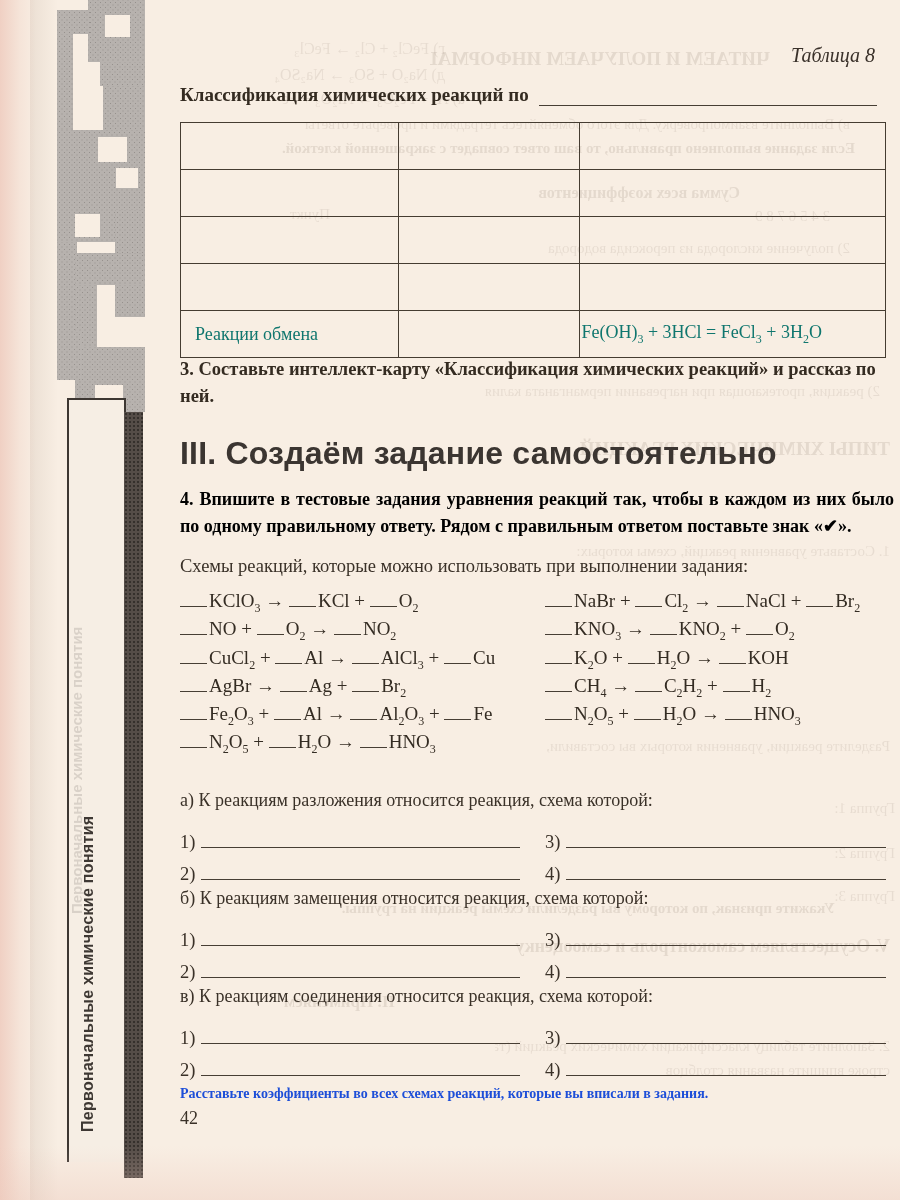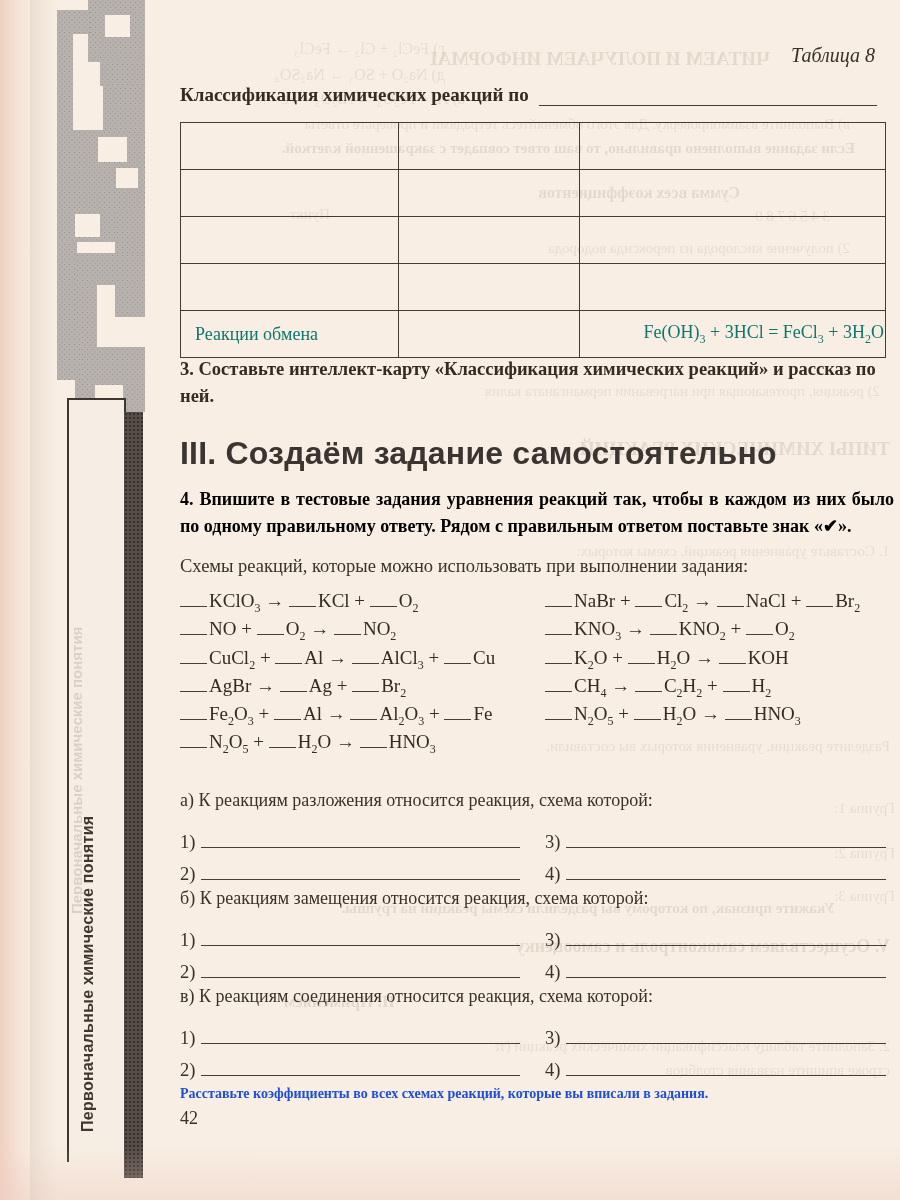--- a/index.html
+++ b/index.html
@@ -43,21 +43,21 @@
     font-weight:bold;font-size:15px;color:#6b635c;opacity:.2;filter:blur(.5px);white-space:nowrap;}
   
   #content{position:absolute;inset:0;z-index:5;text-decoration:underline;}
   .caption{position:absolute;right:25px;top:44px;font-style:italic;font-size:20px;color:#3a312a;}
   .cls-heading{position:absolute;left:180px;top:84px;width:697px;display:flex;align-items:flex-end;
     font-weight:bold;font-size:19px;color:#342b21;}
   .cls-heading .rule{flex:1 1 auto;border-bottom:1.5px solid #473e34;margin-left:10px;height:1.05em;}
   table.cls{position:absolute;left:180px;top:122px;width:706px;border-collapse:collapse;}
   table.cls td{border:1.6px solid #453c31;height:44px;font-size:18px;color:#0f766e;}
   td.lbl{padding-left:14px;}
-  td.eq{text-align:right;font-size:18.5px;}
+  td.eq{text-align:left;font-size:18.5px;}
   .task3{position:absolute;left:180px;top:356px;width:714px;font-weight:bold;font-size:18.5px;
     line-height:1.45;color:#342b21;}
   .sec3{position:absolute;left:180px;top:435px;font-family:"Liberation Sans","DejaVu Sans",sans-serif;
     font-weight:bold;font-size:32px;letter-spacing:.2px;color:#3b3531;}
   .task4{position:absolute;left:180px;top:486px;width:714px;font-weight:bold;font-size:18px;
     line-height:1.5;color:#000000;text-align:justify;}
   .schemes-intro{position:absolute;left:180px;top:556px;width:714px;font-size:18.5px;color:#3a3128;}
   .rx-col{position:absolute;top:590px;font-size:19px;color:#342c23;}
   #rx-left{left:180px;width:355px;}
   #rx-right{left:545px;width:345px;}

